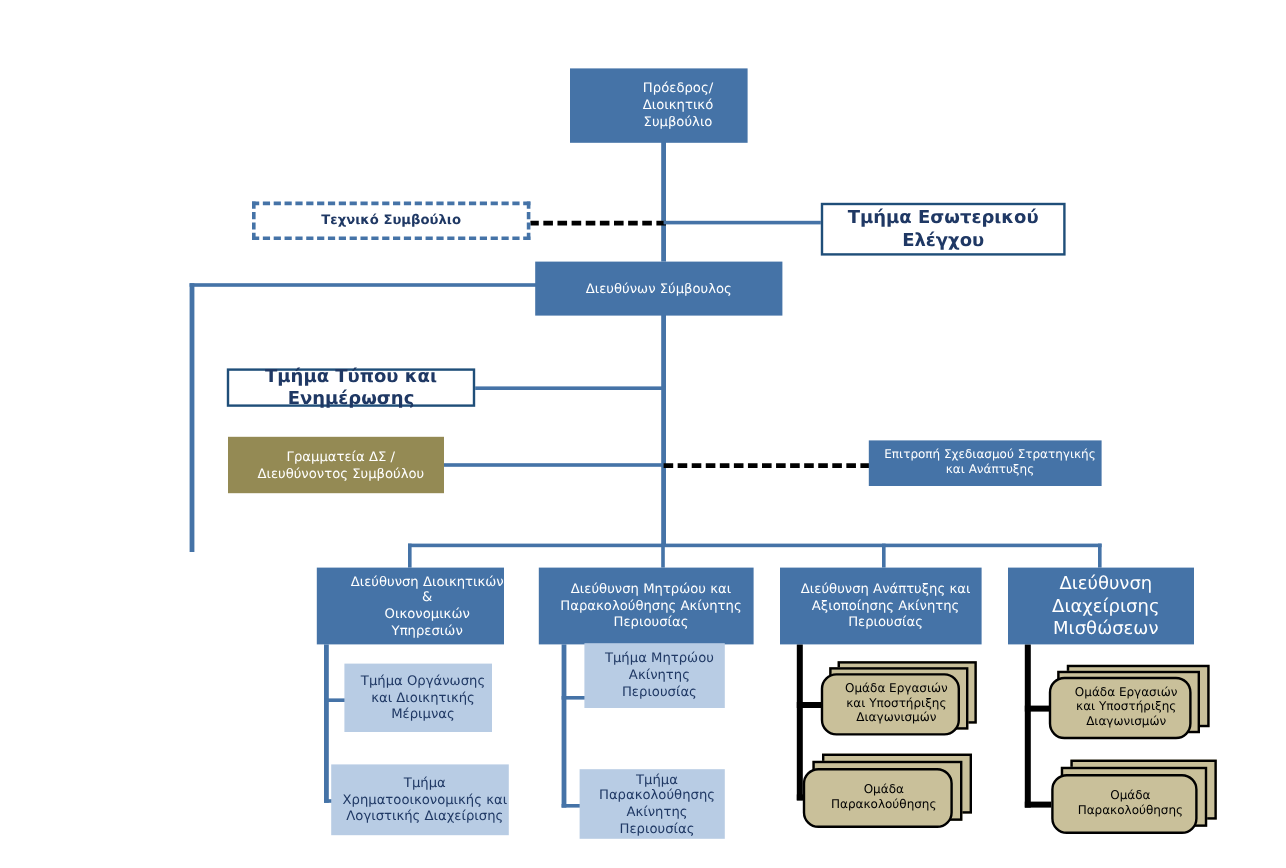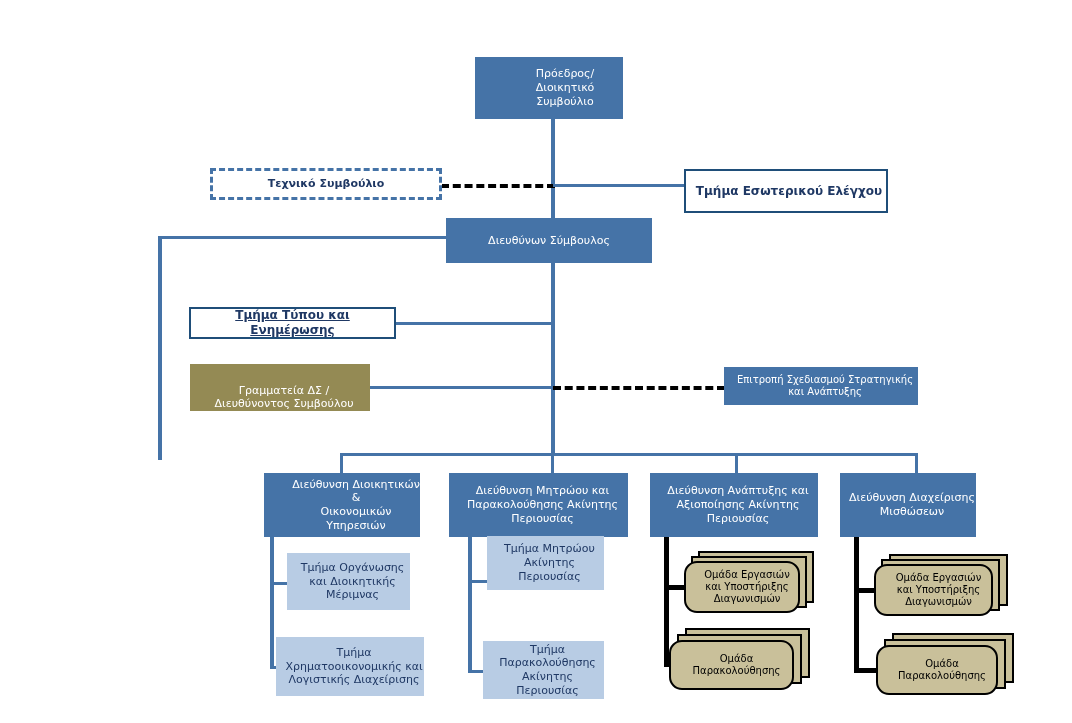--- a/index.html
+++ b/index.html
@@ -153,33 +153,33 @@
     <span>
       <span>Πρόεδρος/</span>
       <span>Διοικητικό Συμβούλιο</span>
     </span>
   </div>
 
   <div class="node fill-white-dashed" style="left:210px; top:168px; width:232px; height:32px; font-size:11px;">
     <span>Τεχνικό Συμβούλιο</span>
   </div>
 
-  <div class="node fill-white-solid" style="left:684px; top:169px; width:204px; height:44px; font-size:12px;text-align:right;">
+  <div class="node fill-white-solid" style="left:684px; top:169px; width:204px; height:44px; font-size:15px;">
     <span>Τμήμα Εσωτερικού Ελέγχου</span>
   </div>
 
   <div class="node fill-blue" style="left:446px; top:218px; width:206px; height:45px; font-size:11px;">
     <span>Διευθύνων Σύμβουλος</span>
   </div>
 
-  <div class="node fill-white-solid" style="left:189px; top:307px; width:207px; height:32px; font-size:12px;text-decoration:underline;">
+  <div class="node fill-white-solid" style="left:189px; top:307px; width:207px; height:32px; font-size:15px;">
     <span>Τμήμα Τύπου και Ενημέρωσης</span>
   </div>
 
-  <div class="node fill-olive" style="left:190px; top:364px; width:180px; height:47px; font-size:11px;align-items:flex-end;">
+  <div class="node fill-olive" style="left:190px; top:364px; width:180px; height:47px; font-size:11px;">
     <span>
       <span>Γραμματεία ΔΣ /</span>
       <span>Διευθύνοντος Συμβούλου</span>
     </span>
   </div>
 
   <div class="node fill-blue" style="left:724px; top:367px; width:194px; height:38px; font-size:10px;">
     <span>
       <span>Επιτροπή Σχεδιασμού Στρατηγικής</span>
       <span>και Ανάπτυξης</span>
@@ -203,21 +203,21 @@
   </div>
 
   <div class="node fill-blue" style="left:650px; top:473px; width:168px; height:64px; font-size:11px;">
     <span>
       <span>Διεύθυνση Ανάπτυξης και</span>
       <span>Αξιοποίησης Ακίνητης</span>
       <span>Περιουσίας</span>
     </span>
   </div>
 
-  <div class="node fill-blue" style="left:840px; top:473px; width:136px; height:64px; font-size:11px;">
+  <div class="node fill-blue" style="left:840px; top:473px; width:155px; height:64px; font-size:15px;">
     <span>
       <span>Διεύθυνση Διαχείρισης</span>
       <span>Μισθώσεων</span>
     </span>
   </div>
 
   <div class="node fill-lightblue" style="left:287px; top:553px; width:123px; height:57px; font-size:11px;">
     <span>
       <span>Τμήμα Οργάνωσης</span>
       <span>και Διοικητικής</span>

